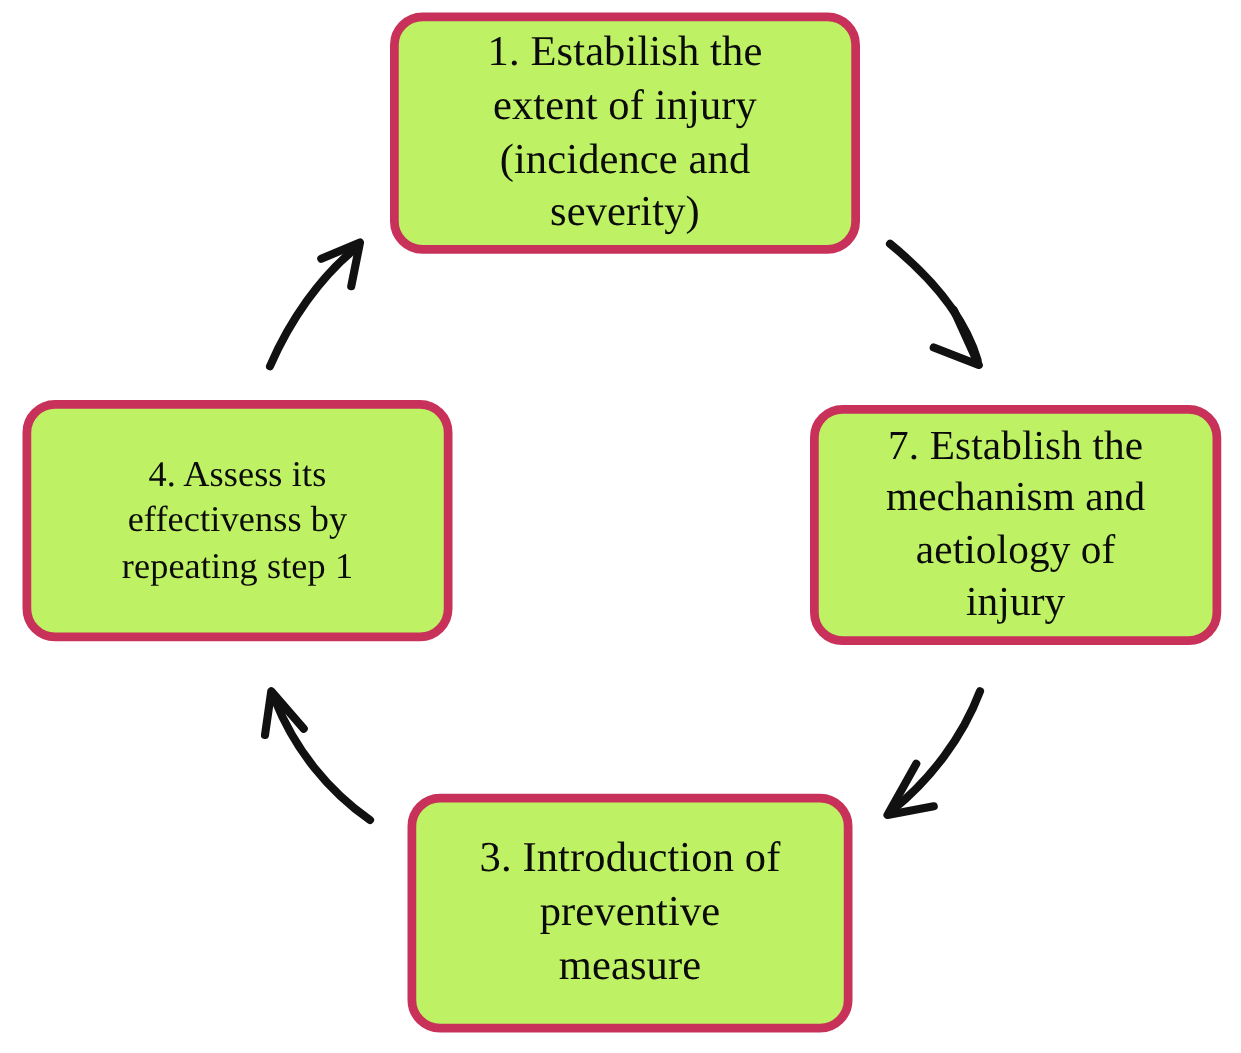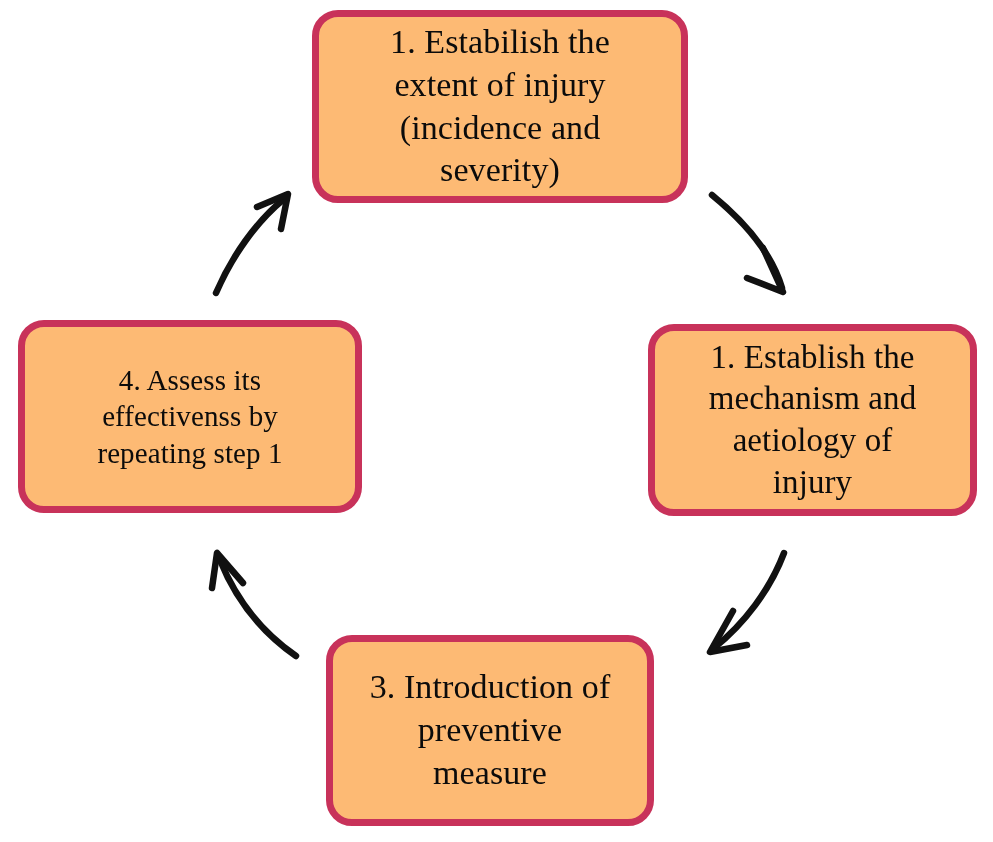--- a/index.html
+++ b/index.html
@@ -22,21 +22,21 @@
     position: absolute;
     left: 0;
     top: 0;
     width: 993px;
     height: 842px;
     pointer-events: none;
   }
   .step-box {
     position: absolute;
     box-sizing: border-box;
-    background: #fdba74;
+    background: #bef264;
     border: 7px solid #C8325A;
     border-radius: 26px;
     display: flex;
     align-items: center;
     justify-content: center;
     text-align: center;
     padding: 4px 14px;
   }
   .step-text {
     font-family: "Liberation Serif", "DejaVu Serif", serif;
@@ -44,21 +44,21 @@
     line-height: 1.26;
     color: #0b0b0b;
     font-weight: 400;
     letter-spacing: 0.1px;
     white-space: pre-line;
   }
 
   
   #box-step-1 { left: 312px; top: 10px;  width: 376px; height: 193px; }
   #box-step-2 { left: 648px; top: 324px; width: 329px; height: 192px; }
-  #box-step-3 { left: 326px; top: 635px; width: 328px; height: 191px; }
+  #box-step-3 { left: 326px; top: 635px; width: 356px; height: 191px; }
   #box-step-4 { left: 18px;  top: 320px; width: 344px; height: 193px; }
 
   #box-step-2 .step-text { font-size: 33px; }
   #box-step-4 .step-text { font-size: 29px; }
 </style>
 </head>
 <body>
 
 <div id="diagram-root">
 
@@ -88,21 +88,21 @@
   </svg>
 
   <div class="step-box" id="box-step-1">
     <span class="step-text">1. Estabilish the
 extent of injury
 (incidence and
 severity)</span>
   </div>
 
   <div class="step-box" id="box-step-2">
-    <span class="step-text">1. Establish the
+    <span class="step-text">7. Establish the
 mechanism and
 aetiology of
 injury</span>
   </div>
 
   <div class="step-box" id="box-step-3">
     <span class="step-text">3. Introduction of
 preventive
 measure</span>
   </div>

